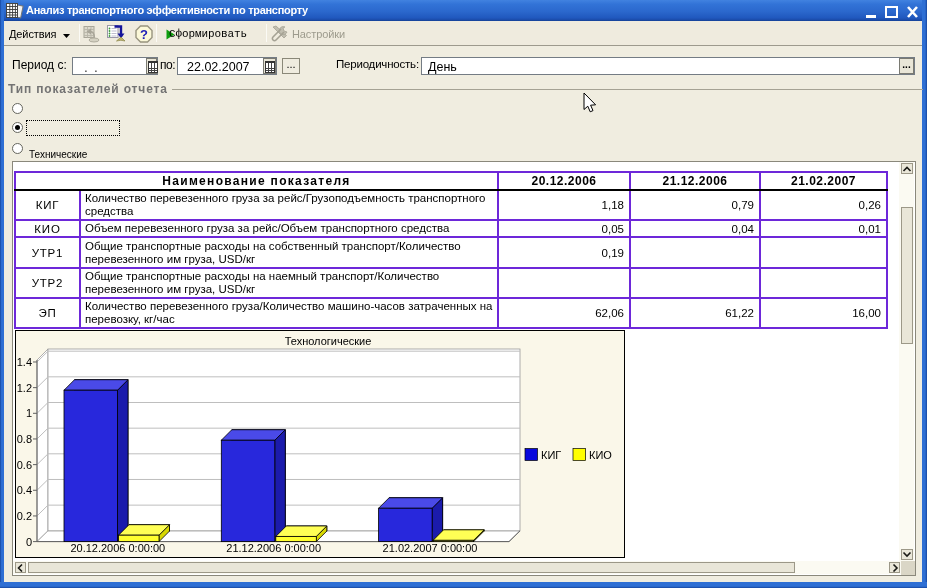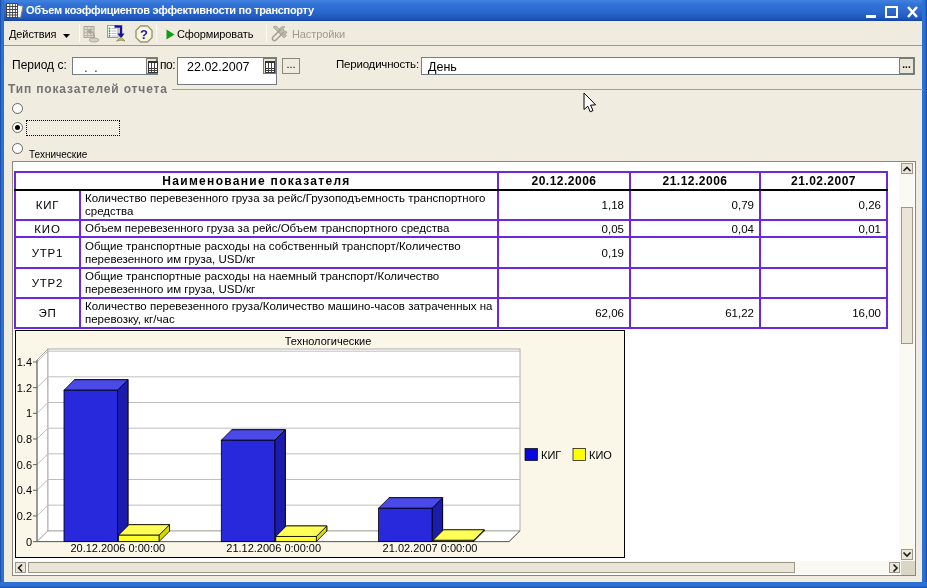--- a/index.html
+++ b/index.html
@@ -50,21 +50,21 @@
 #tbl .code { text-align:center; letter-spacing:0.8px; }
 #tbl .desc { text-align:left; padding:1px 2px 1px 4px; line-height:13px; }
 #tbl .num { text-align:right; padding-right:5px; }
 </style>
 </head>
 <body>
 <div class="abs" id="titlebar"></div>
 <div class="abs" id="frameL"></div>
 <div class="abs" id="frameR"></div>
 <div class="abs" id="frameB"></div>
-<div class="abs" id="titletext">Объем коэффициентов эффективности по транспорту</div>
+<div class="abs" id="titletext">Анализ транспортного эффективности по транспорту</div>
 
 <svg class="abs" style="left:860px;top:4px" width="62" height="16" viewBox="0 0 62 16">
   <rect x="6" y="11" width="10" height="3" fill="#fff"></rect>
   <rect x="26" y="3" width="11" height="10" fill="none" stroke="#fff" stroke-width="2"></rect>
   <path d="M48 3 L57 13 M57 3 L48 13" stroke="#fff" stroke-width="2.6"></path>
 </svg>
 
 <svg class="abs" style="left:5px;top:2px" width="19" height="18" viewBox="0 0 19 18">
   <rect x="8" y="3" width="9" height="12" fill="#F2F2F2" stroke="#777" transform="rotate(12 12 9)"></rect>
   <rect x="1.5" y="1.5" width="11" height="14" fill="#fff" stroke="#444"></rect>
@@ -99,38 +99,38 @@
   </svg>
 
   <svg style="position:absolute;left:131px;top:4px" width="18" height="18" viewBox="0 0 18 18">
     <path d="M5.5 1 h7 l4.5 4.5 v7 l-4.5 4.5 h-7 L1 12.5 v-7 z" fill="#FBF8D8" stroke="#98947E" stroke-width="1.4"></path>
     <text x="9" y="13.5" font-size="13" font-weight="bold" fill="#2020B8" text-anchor="middle" font-family="Liberation Sans">?</text>
   </svg>
   <div class="tsep" style="left:152px;"></div>
   <svg style="position:absolute;left:162px;top:8px" width="9" height="11">
       <path d="M0.5 0.5 L8.5 5.5 L0.5 10.5 Z" fill="#0E9E0E"></path>
     </svg>
-  <span class="tbtext" style="left:173px;">Сформировать</span>
+  <span class="tbtext" style="left:165px;font-family:Liberation Mono, monospace;">Сформировать</span>
   <div class="tsep" style="left:262px;"></div>
 
   <svg style="position:absolute;left:266px;top:4px" width="20" height="18" viewBox="0 0 20 18">
     <path d="M3 2 L14 13 l2.5 -2.5 L6 1 z" fill="#C1BEB0" stroke="#A5A294" stroke-width="0.8"></path>
     <path d="M15 2 a4 4 0 1 0 2 5 l-3 -1 -1 -3 z" fill="#C1BEB0" stroke="#A5A294" stroke-width="0.8"></path>
     <path d="M14 7 L6 15 a2 2 0 1 1 -3 -3 L11 4" fill="none" stroke="#A5A294" stroke-width="1.6"></path>
   </svg>
   <span class="tbtext gray" style="left:288px;">Настройки</span>
 </div>
 
 <span class="lbl" style="left:12px;top:58px;">Период с:</span>
 <div class="field" style="left:72px;top:57px;width:86px;height:18px;">
   <span style="position:absolute;left:8px;top:3px;font-size:12px;color:#222;">&nbsp;.&nbsp;&nbsp;.</span>
 </div>
 <div class="fbtn cal" style="left:146px;top:58px;width:11px;height:16px;"></div>
 <span class="lbl" style="left:160px;top:58px;letter-spacing:-0.5px;">по:</span>
-<div class="field" style="left:177px;top:57px;width:100px;height:28px;padding-left:32px;">
+<div class="field" style="left:177px;top:57px;width:100px;height:18px;padding-left:32px;">
     <span style="position:absolute;left:9px;top:2px;font-size:12.5px;">22.02.2007</span>
   </div>
 <div class="fbtn cal" style="left:263px;top:58px;width:13px;height:16px;"></div>
 <div class="btn3d" style="left:282px;top:58px;width:18px;height:16px;line-height:11px;">...</div>
 <span class="lbl" style="left:336px;top:58px;font-size:11.5px;letter-spacing:-0.2px;">Периодичность:</span>
 <div class="field" style="left:421px;top:57px;width:494px;height:18px;">
     <span style="position:absolute;left:6px;top:2px;font-size:12.5px;">День</span>
   </div>
 <div class="fbtn" style="left:899px;top:58px;width:15px;height:16px;font-size:10px;text-align:center;line-height:12px;font-weight:bold;">...</div>
 

